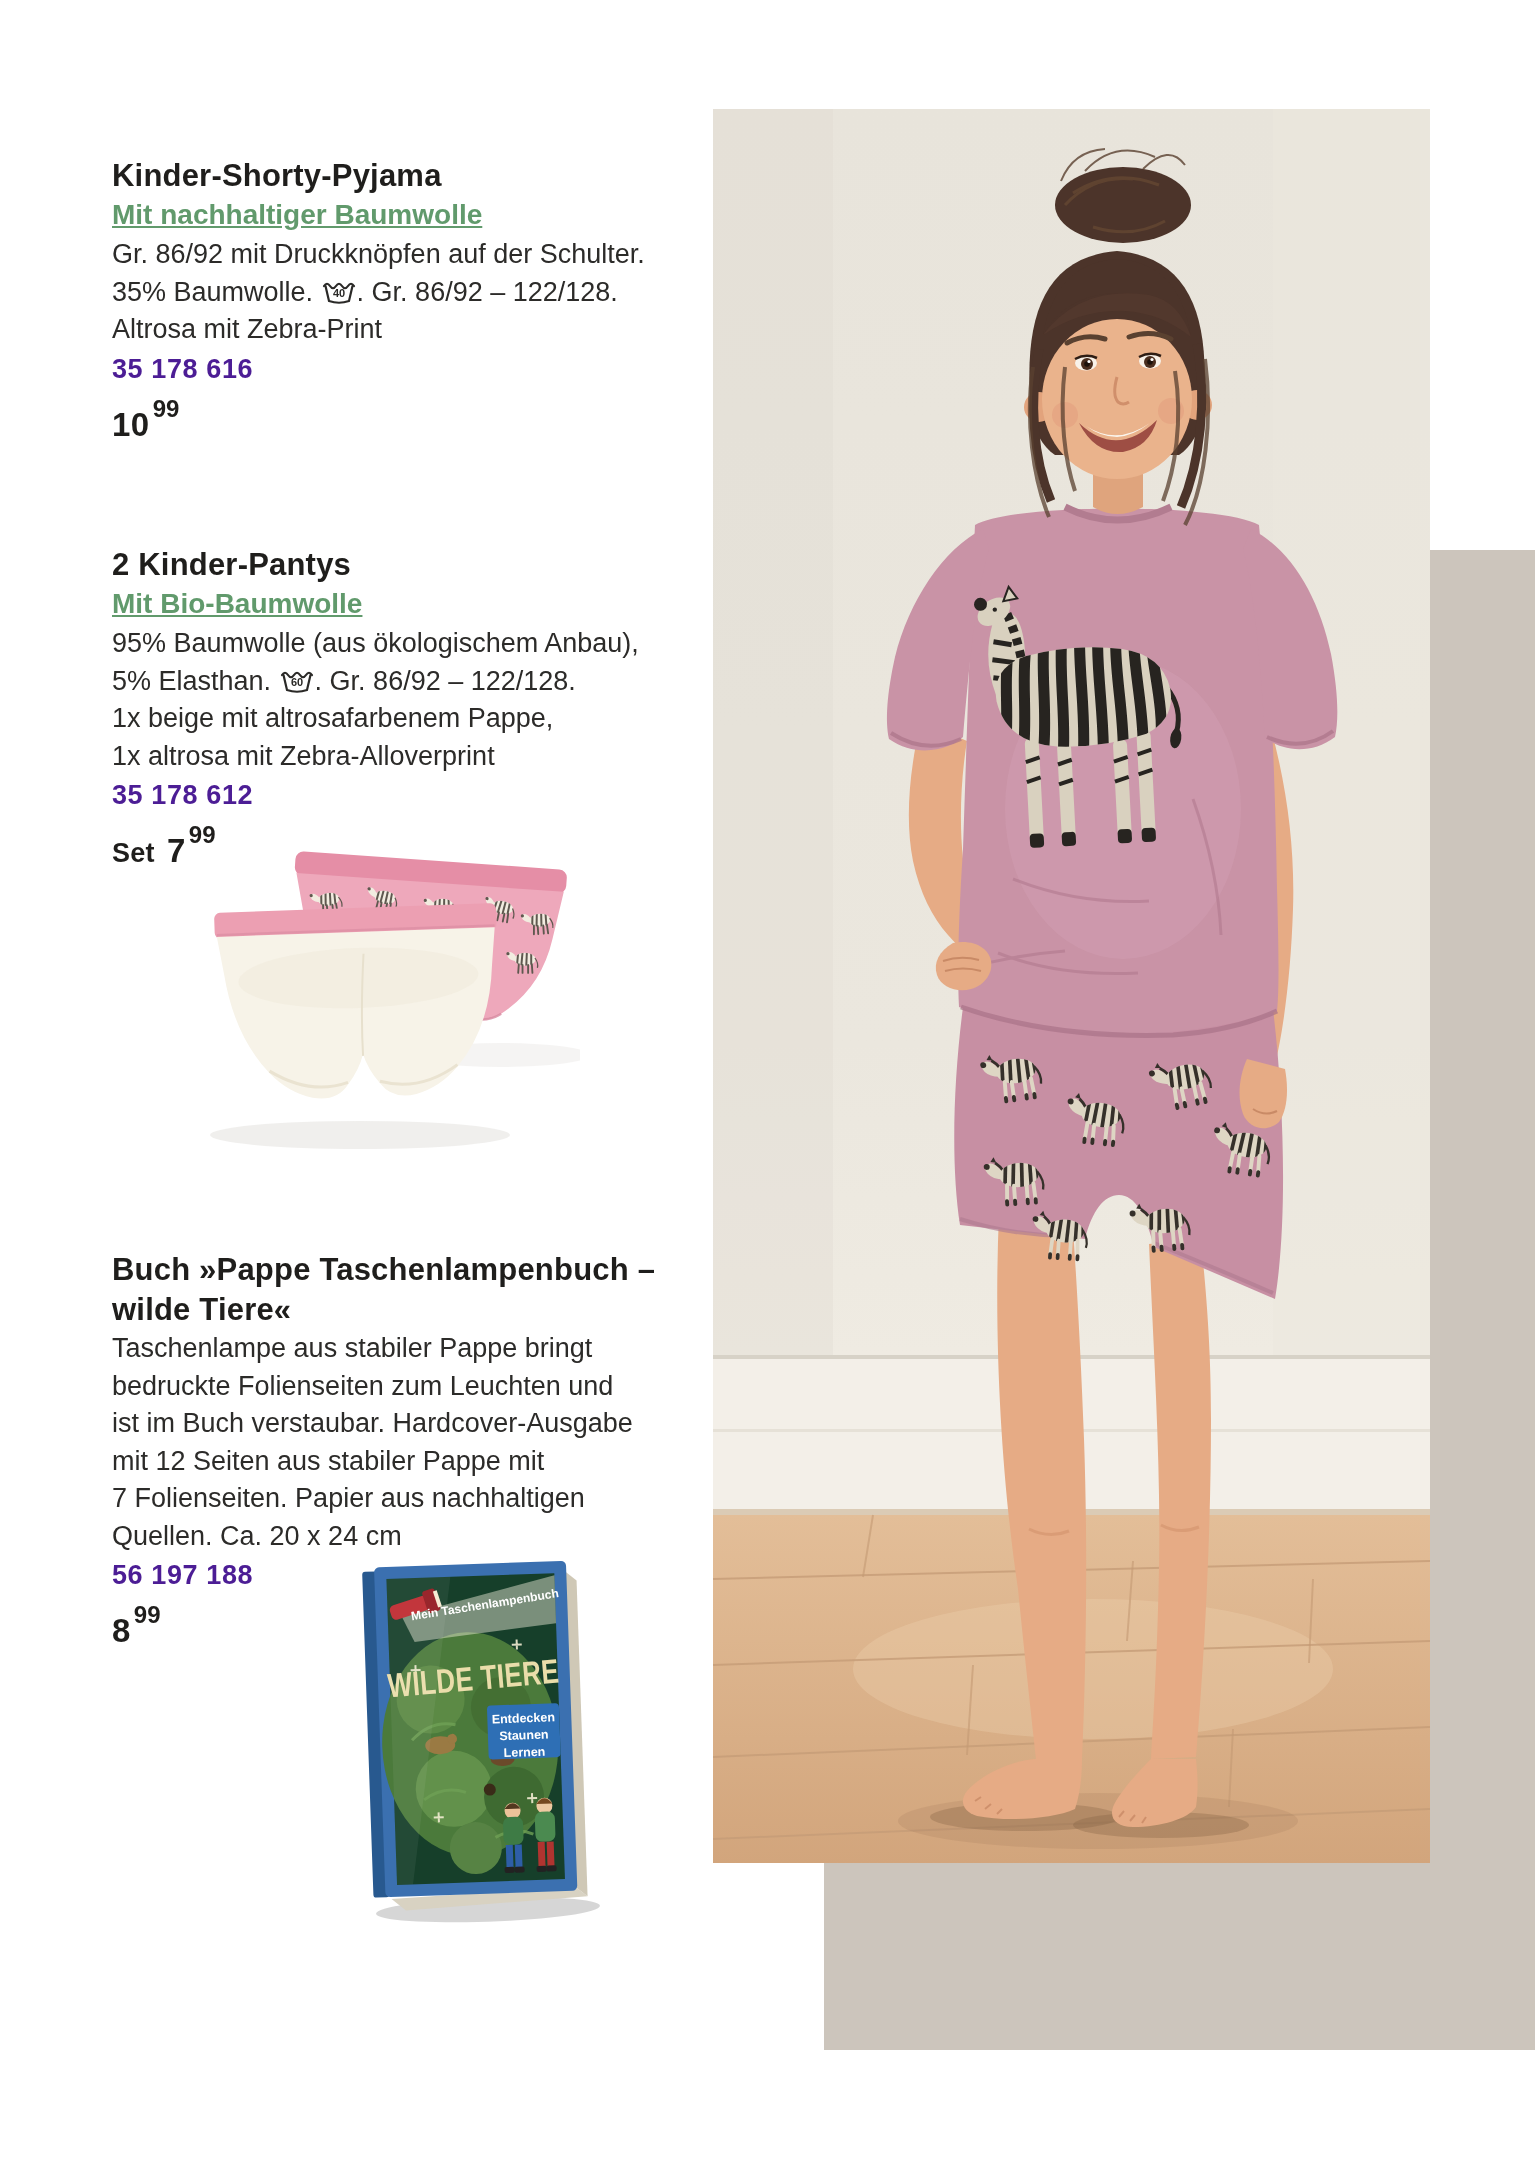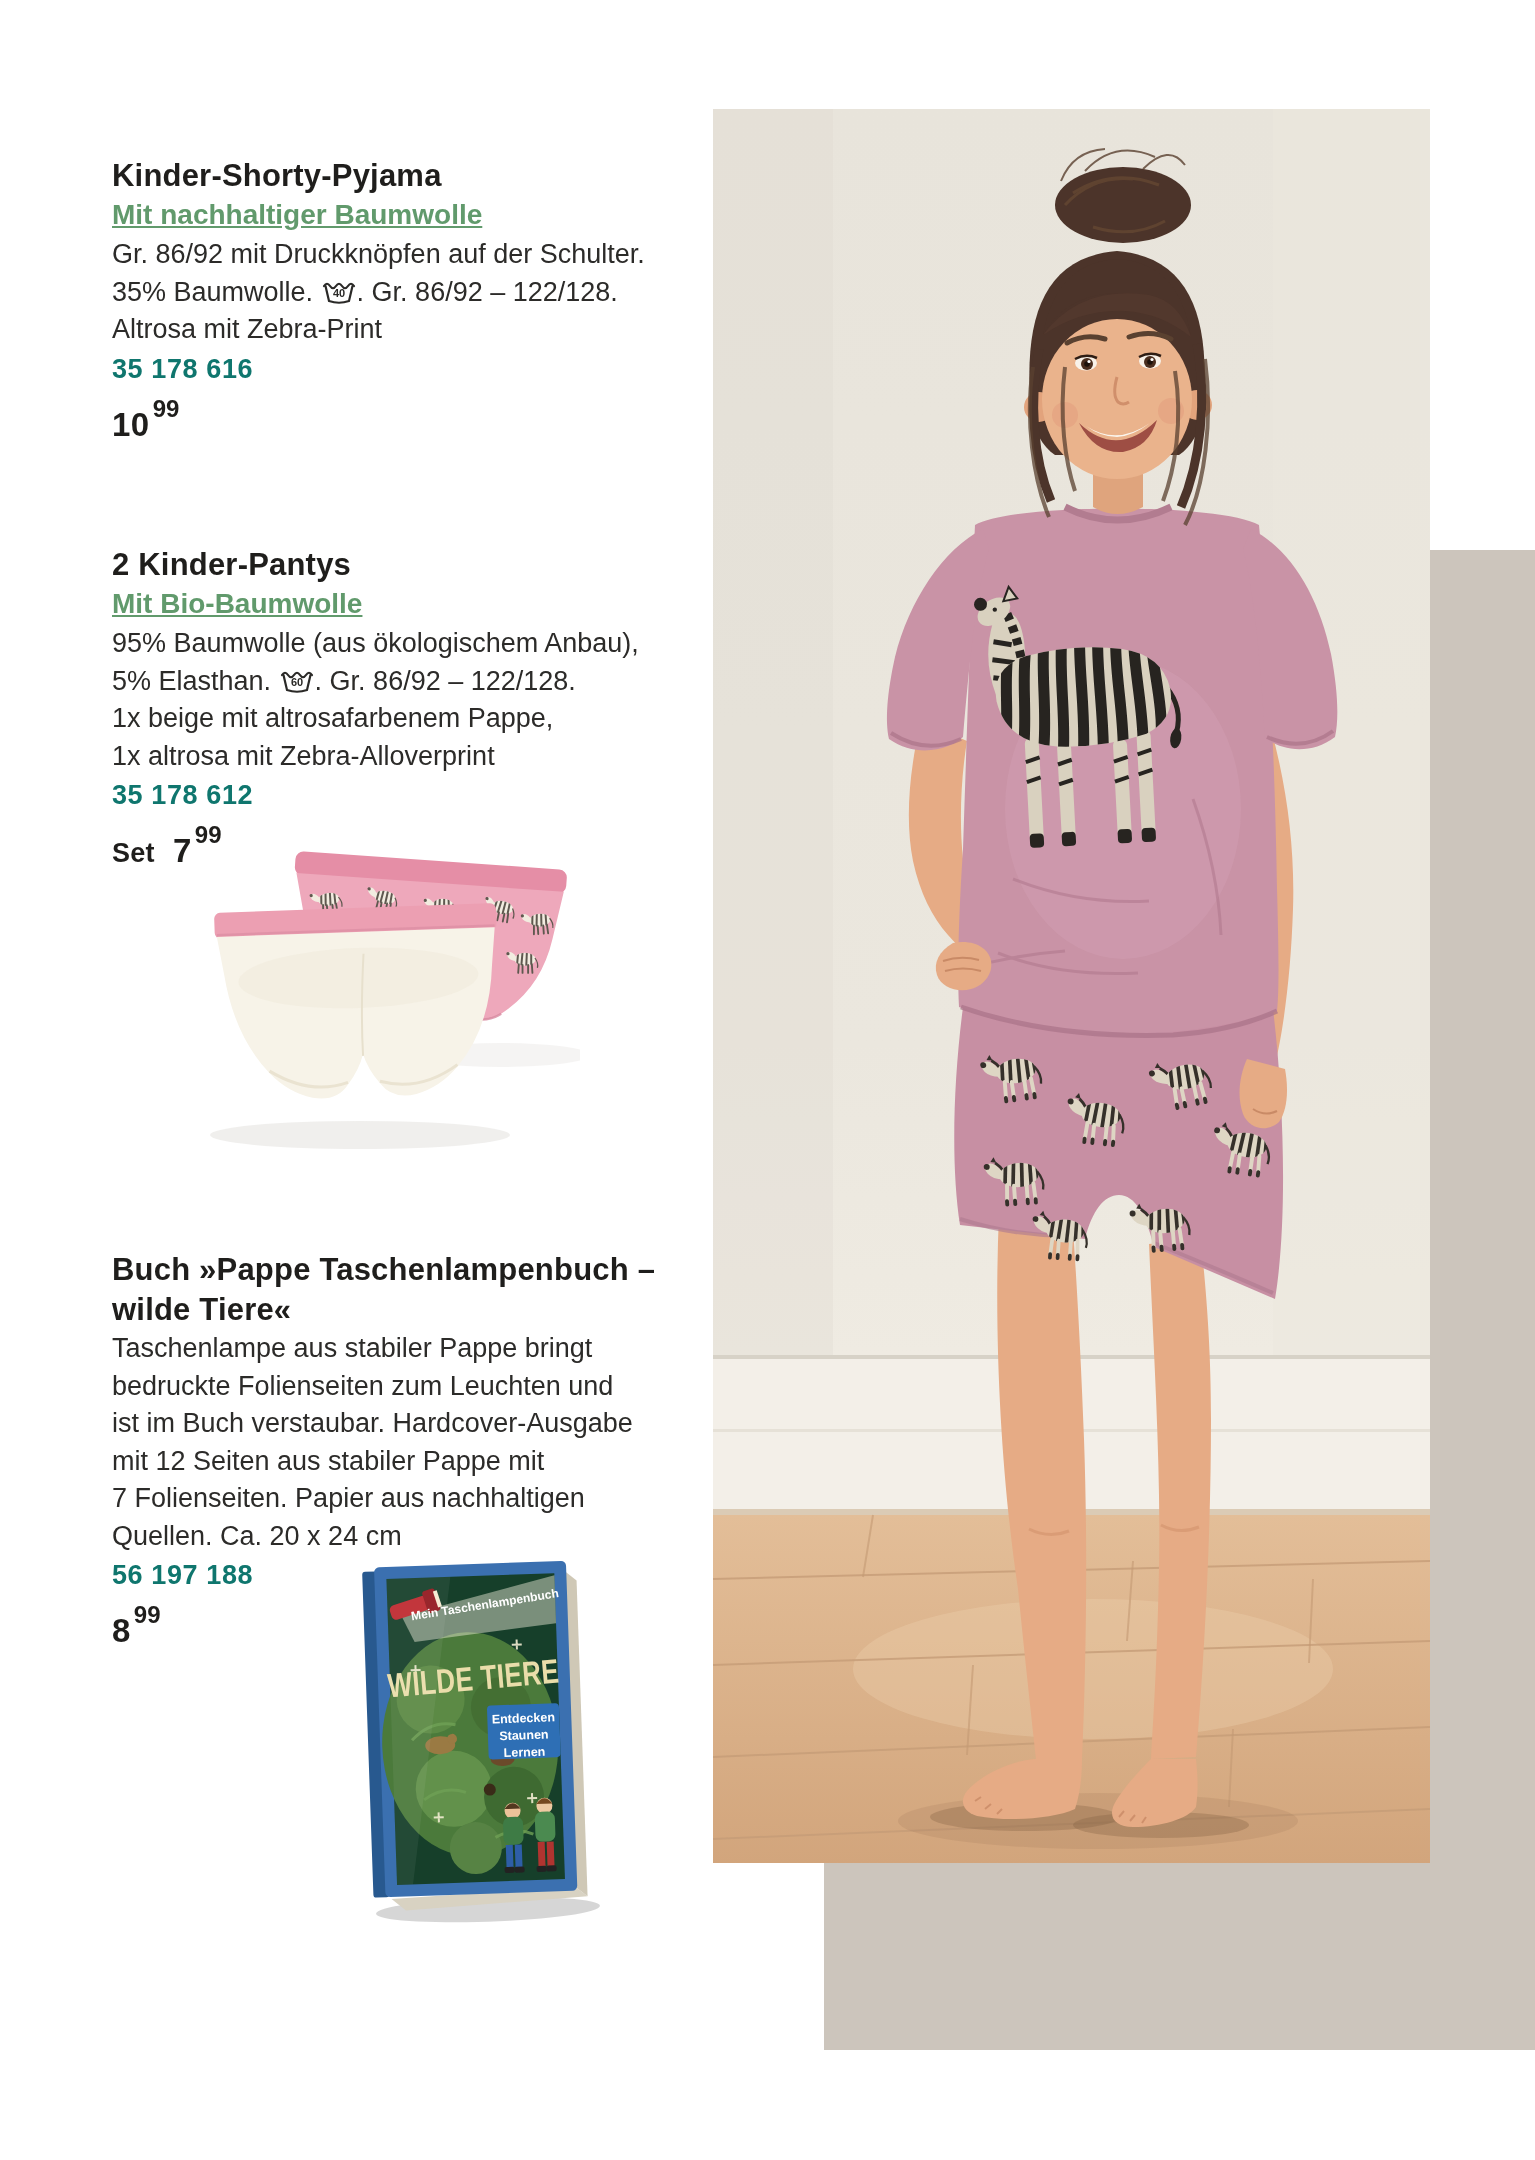--- a/index.html
+++ b/index.html
@@ -11,25 +11,25 @@
   
   .product{position:absolute;left:112px;width:600px;}
   .p1{top:156px;} .p2{top:545px;} .p3{top:1250px;}
   .p-title{
     margin:0;font-size:31px;line-height:40px;font-weight:700;color:#1f1e1c;letter-spacing:.2px;
   }
   .p-sub{
     margin:0 0 2px 0;font-size:28px;line-height:38px;font-weight:700;color:#619a6c;text-decoration:underline;
   }
   .line{margin:0;font-size:27px;line-height:37.5px;color:#2c2b29;}
-  .art{margin:0;font-size:27px;line-height:40px;font-weight:700;color:#0f766e;letter-spacing:.6px;}
+  .art{margin:0;font-size:27px;line-height:40px;font-weight:700;color:#4c1d95;letter-spacing:.6px;}
   .price{margin-top:6px;color:#1f1e1c;font-weight:600;}
   .price .int{font-size:33px;letter-spacing:.5px;}
   .price .cents{font-size:24px;vertical-align:19px;margin-left:3px;}
-  .price .prefix{font-size:27px;font-weight:700;margin-right:18px;letter-spacing:.3px;}
+  .price .prefix{font-size:27px;font-weight:700;margin-right:12px;letter-spacing:.3px;}
   
   .wash{display:inline-block;width:34px;height:26px;vertical-align:-3px;margin:0 1px;}
   .wash svg{display:block;width:100%;height:100%;}
   .wash text{font-family:"Liberation Sans",sans-serif;font-size:11px;font-weight:700;fill:#2a2927;}
   .wash path{fill:none;stroke:#2a2927;stroke-width:2.2px;stroke-linecap:round;}
   
   .taupe{position:absolute;left:824px;top:550px;width:711px;height:1500px;background:#ccc5bc;}
   .photo{position:absolute;left:713px;top:109px;width:717px;height:1754px;}
   .photo svg,.panties svg,.book svg{display:block;width:100%;height:100%;}
   .panties{position:absolute;left:200px;top:835px;width:380px;height:320px;}

